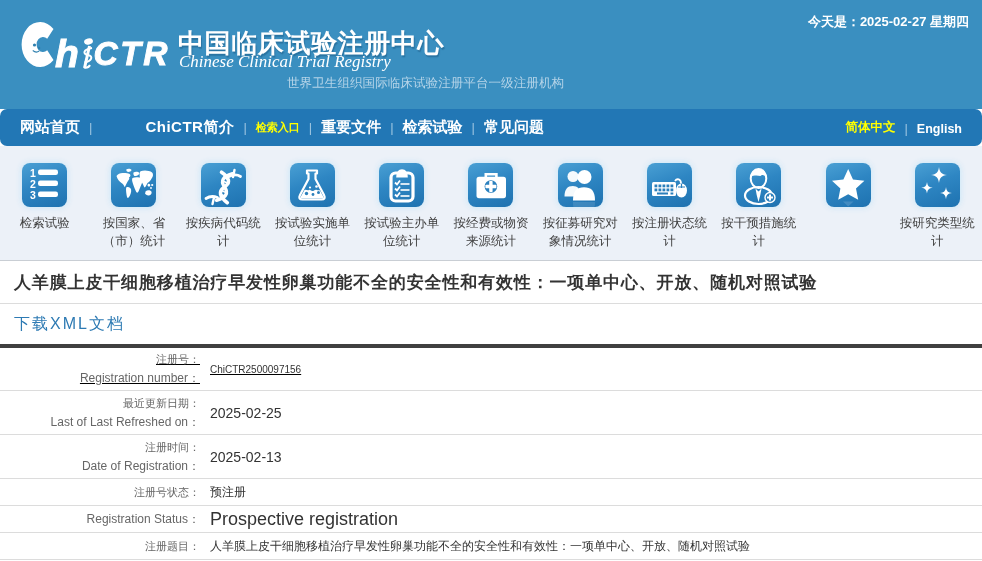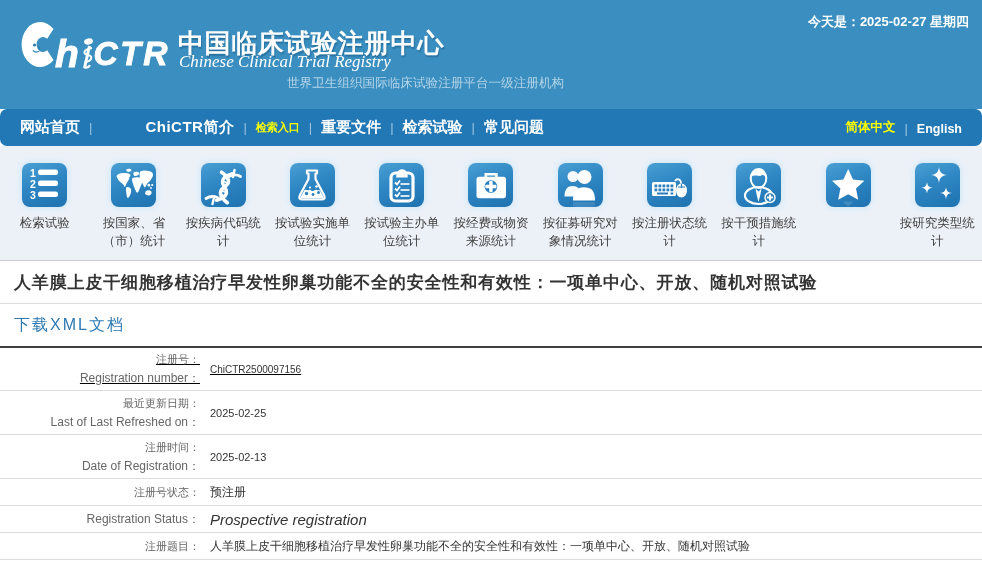--- a/index.html
+++ b/index.html
@@ -26,26 +26,26 @@
 .it { width:89.27px; display:flex; flex-direction:column; align-items:center; }
 .sq { margin-top:17px; width:45px; height:44px; border-radius:8px;
   background:linear-gradient(160deg,#4aa0d4 0%, #2e86c3 45%, #1e72b0 100%);
   box-shadow:0 0 6px rgba(190,228,248,0.95);
   display:flex; align-items:center; justify-content:center; }
 .lbl { margin-top:7px; font-size:12.5px; line-height:18px; color:#404040; text-align:center; font-family:"Liberation Serif",serif; }
 
 
 .trow { height:43px; border-bottom:1px solid #dcdcdc; display:flex; align-items:center; padding-left:14px;
   font-size:17px; font-weight:bold; color:#333; letter-spacing:0.85px; }
-.xrow { height:44px; border-bottom:2px solid #404040; display:flex; align-items:center; padding-left:14px; }
+.xrow { height:44px; border-bottom:4px solid #404040; display:flex; align-items:center; padding-left:14px; }
 .xrow a { color:#2d7ab3; font-size:16px; text-decoration:none; letter-spacing:2px; }
 
 .r { display:flex; border-bottom:1px solid #dcdcdc; align-items:center; }
 .r .l { width:200px; text-align:right; color:#666; }
-.r .v { padding-left:10px; color:#333; font-size:11px; }
+.r .v { padding-left:10px; color:#333; font-size:14px; }
 .r .zh { font-size:11px; line-height:19px; font-family:"Liberation Serif",serif; }
 .r .en { font-size:12px; line-height:19px; }
 .r2 { height:44px;align-items:center; }
 .r1 { height:27px; }
 .row1 { height:43px;text-decoration:underline; }
 .v12 { font-size:12px !important; font-family:"Liberation Serif",serif; }
 </style>
 </head>
 <body>
 
@@ -308,20 +308,20 @@
 <div class="r r1">
     <div class="l">
       <div class="zh">注册号状态：</div>
     </div>
     <div class="v v12">预注册</div>
   </div>
 <div class="r r1">
     <div class="l">
       <div class="en">Registration Status：</div>
     </div>
-    <div class="v" style="font-size:15px;font-style:italic;">Prospective registration</div>
+    <div class="v" style="font-size:18px;">Prospective registration</div>
   </div>
 <div class="r r1">
     <div class="l">
       <div class="zh">注册题目：</div>
     </div>
     <div class="v v12">人羊膜上皮干细胞移植治疗早发性卵巢功能不全的安全性和有效性：一项单中心、开放、随机对照试验</div>
   </div>
 
 </body></html>

